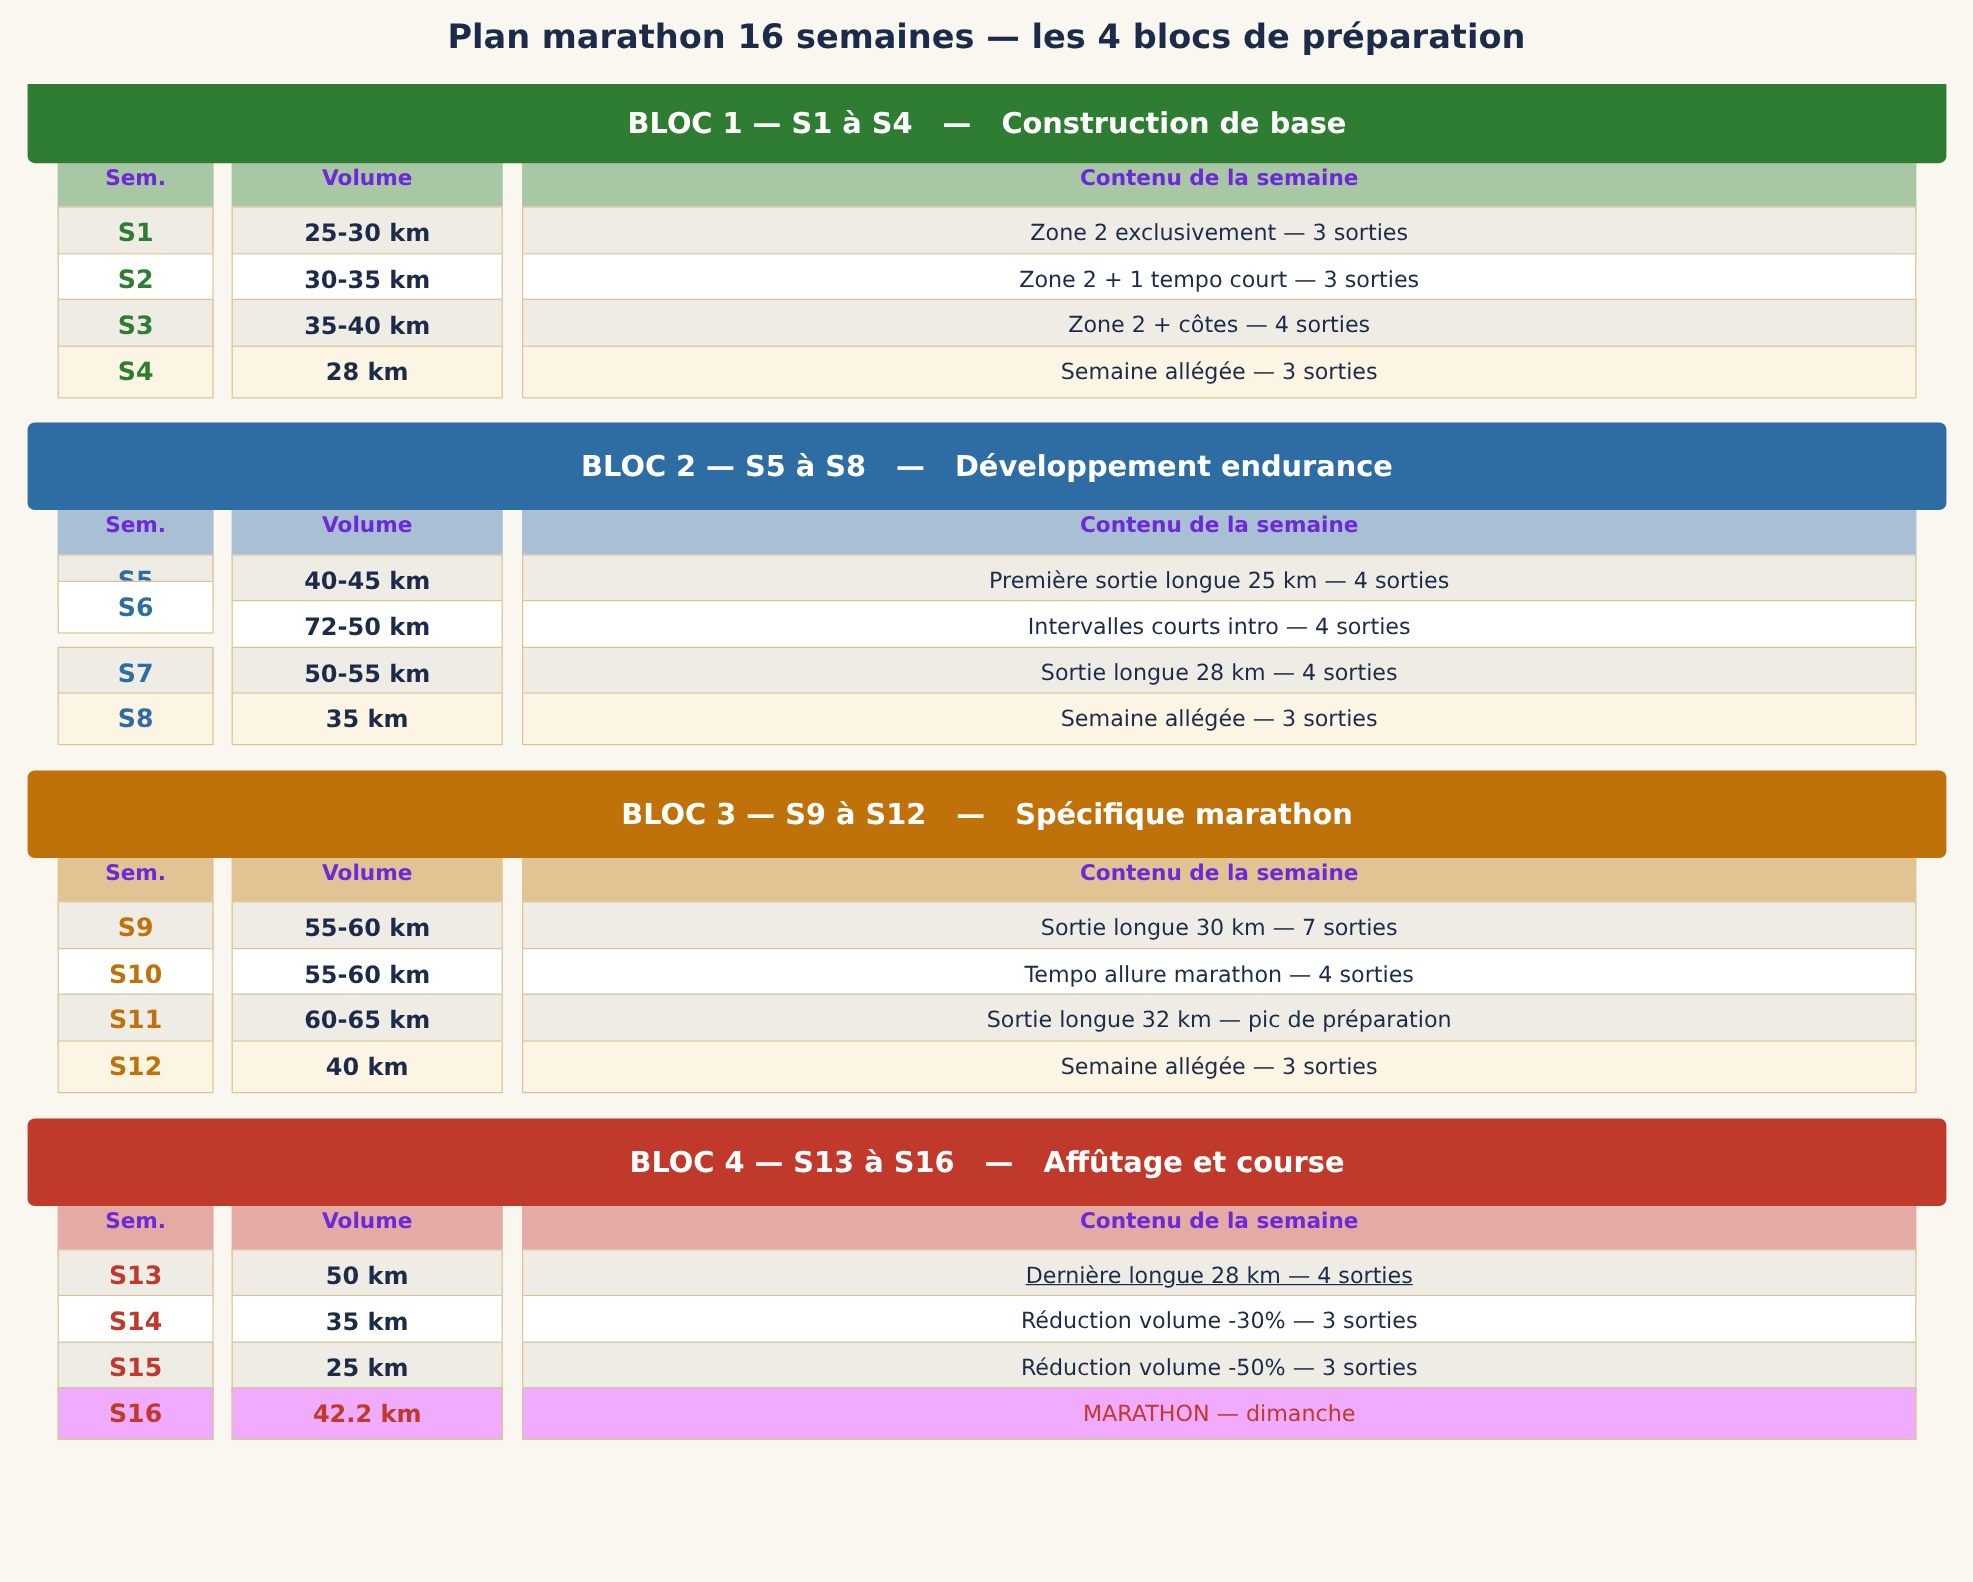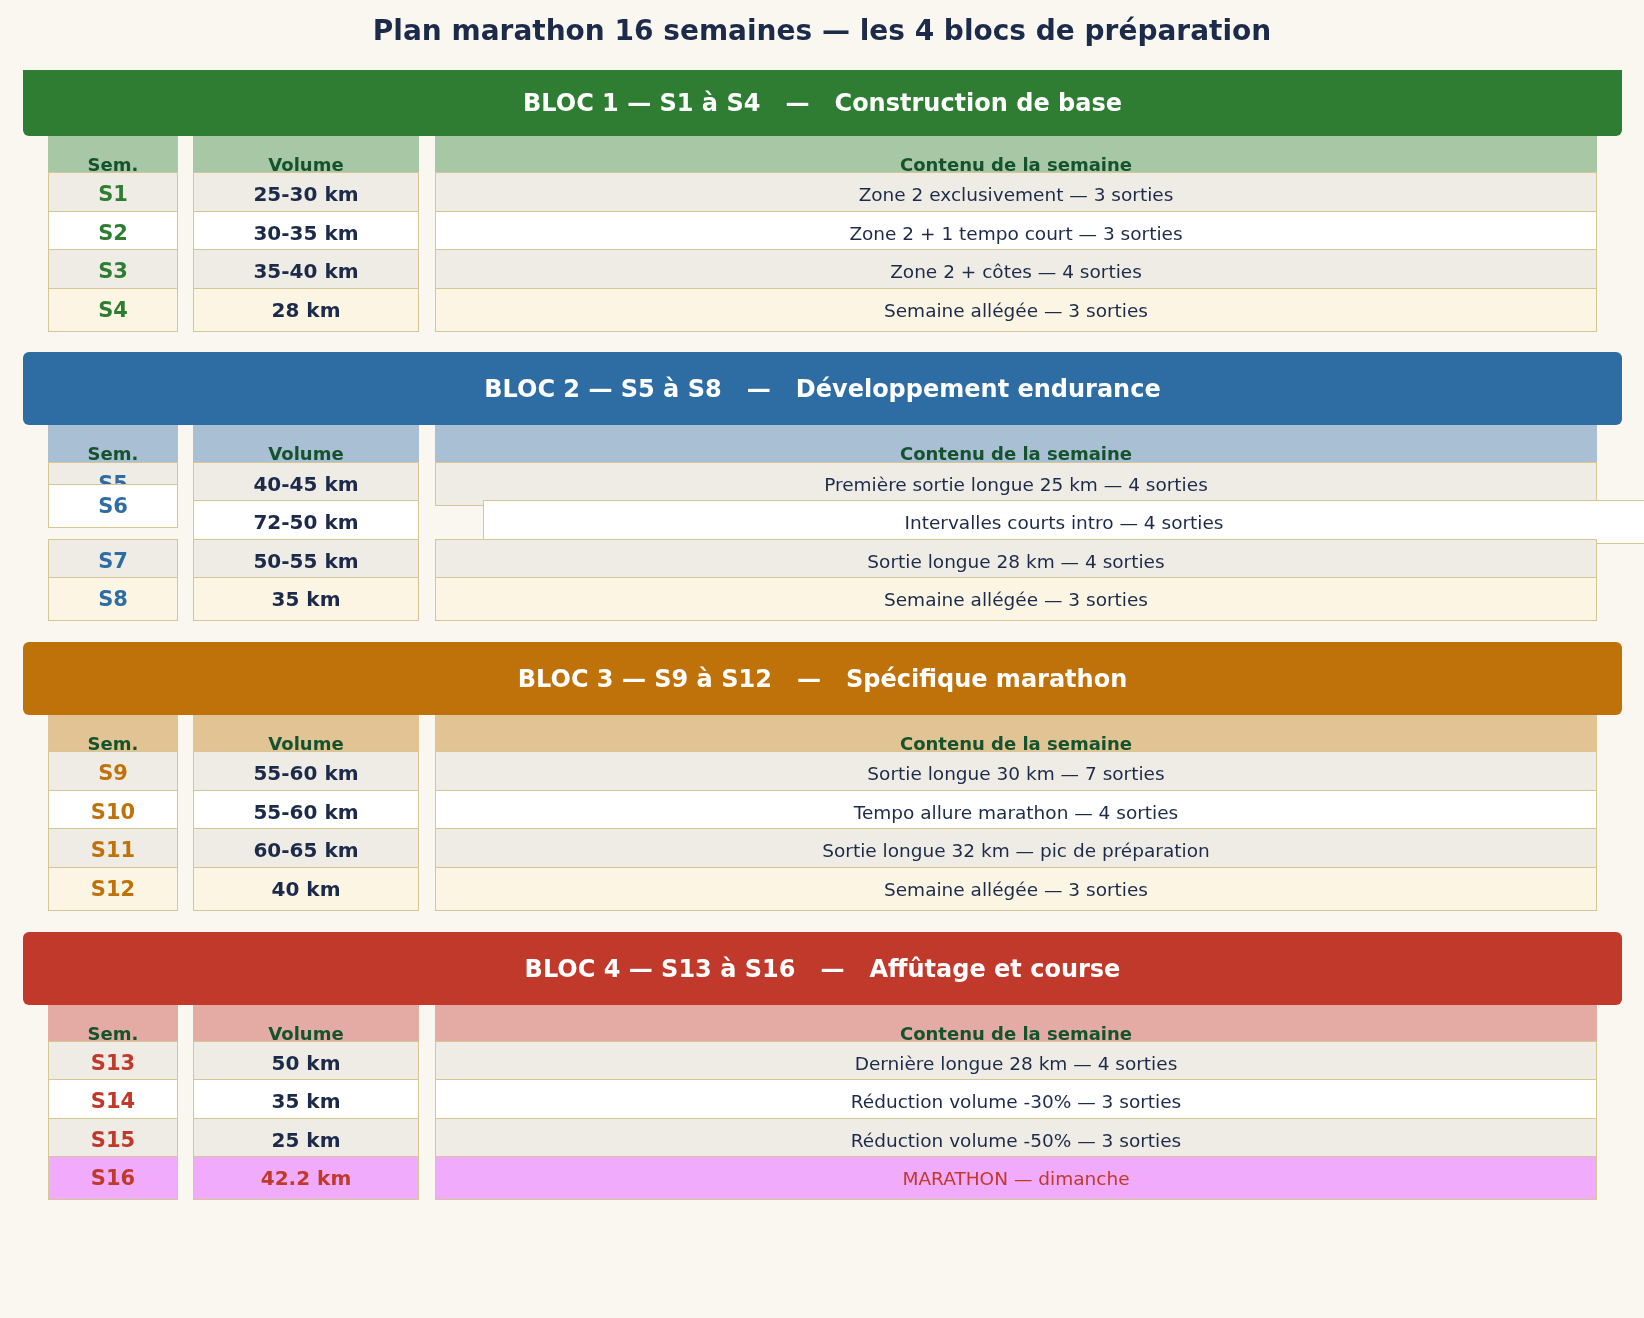--- a/index.html
+++ b/index.html
@@ -25,22 +25,22 @@
     white-space: pre;
     z-index: 2;
   }
   .banner.clipped { border-top-left-radius: 0; border-top-right-radius: 0; }
   .cell {
     position: absolute; box-sizing: border-box;
     display: flex; align-items: center; justify-content: center;
     white-space: pre;
   }
   .hdr {
-    height: 42px; color: #14532d; font-weight: bold; font-size: 18px;
-    align-items: flex-start; padding-top: 18px;
+    height: 42px; color: #6d28d9; font-weight: bold; font-size: 18px;
+    align-items: flex-start; padding-top: 2px;
   }
   .row-cell {
     height: 44px; border: 1.5px solid #d8c596;
     color: #1c2b4a;
   }
   .c1 { left: 48px; width: 130px; }
   .c2 { left: 193px; width: 226px; }
   .c3 { left: 435px; width: 1162px; }
   .wk { font-weight: bold; font-size: 21px; }
   .vol { font-weight: bold; font-size: 20px; }
@@ -83,21 +83,21 @@
   <div class="cell hdr c1" style="top:425px;background:#a8bfd4;">Sem.</div>
   <div class="cell hdr c2" style="top:425px;background:#a8bfd4;">Volume</div>
   <div class="cell hdr c3" style="top:425px;background:#a8bfd4;">Contenu de la semaine</div>
 
   <div class="cell row-cell c1 wk bg-odd" style="top:462px;color:#2e6da4;">S5</div>
   <div class="cell row-cell c2 vol bg-odd" style="top:462px;">40-45 km</div>
   <div class="cell row-cell c3 txt bg-odd" style="top:462px;">Première sortie longue 25 km — 4 sorties</div>
 
   <div class="cell row-cell c1 wk bg-even" style="top:484px;color:#2e6da4;">S6</div>
   <div class="cell row-cell c2 vol bg-even" style="top:500px;">72-50 km</div>
-  <div class="cell row-cell c3 txt bg-even" style="top:500px;margin-left:48px;">Intervalles courts intro — 4 sorties</div>
+  <div class="cell row-cell c3 txt bg-even" style="top:500px;">Intervalles courts intro — 4 sorties</div>
 
   <div class="cell row-cell c1 wk bg-odd" style="top:539px;color:#2e6da4;">S7</div>
   <div class="cell row-cell c2 vol bg-odd" style="top:539px;">50-55 km</div>
   <div class="cell row-cell c3 txt bg-odd" style="top:539px;">Sortie longue 28 km — 4 sorties</div>
 
   <div class="cell row-cell c1 wk bg-light" style="top:577px;color:#2e6da4;">S8</div>
   <div class="cell row-cell c2 vol bg-light" style="top:577px;">35 km</div>
   <div class="cell row-cell c3 txt bg-light" style="top:577px;">Semaine allégée — 3 sorties</div>
 </div>
 
@@ -125,21 +125,21 @@
 </div>
 
 <div class="bloc" style="top:0;">
   <div class="banner" style="top:932px;height:73px;background:#c0392b;">BLOC 4 — S13 à S16   —   Affûtage et course</div>
   <div class="cell hdr c1" style="top:1005px;background:#e3aba3;">Sem.</div>
   <div class="cell hdr c2" style="top:1005px;background:#e3aba3;">Volume</div>
   <div class="cell hdr c3" style="top:1005px;background:#e3aba3;">Contenu de la semaine</div>
 
   <div class="cell row-cell c1 wk bg-odd" style="top:1041px;color:#c0392b;">S13</div>
   <div class="cell row-cell c2 vol bg-odd" style="top:1041px;">50 km</div>
-  <div class="cell row-cell c3 txt bg-odd" style="top:1041px;">Dernière longue 28 km — 4 sorties</div>
+  <div class="cell row-cell c3 txt bg-odd" style="top:1041px;text-decoration:underline;">Dernière longue 28 km — 4 sorties</div>
 
   <div class="cell row-cell c1 wk bg-even" style="top:1079px;color:#c0392b;">S14</div>
   <div class="cell row-cell c2 vol bg-even" style="top:1079px;">35 km</div>
   <div class="cell row-cell c3 txt bg-even" style="top:1079px;">Réduction volume -30% — 3 sorties</div>
 
   <div class="cell row-cell c1 wk bg-odd" style="top:1118px;color:#c0392b;">S15</div>
   <div class="cell row-cell c2 vol bg-odd" style="top:1118px;">25 km</div>
   <div class="cell row-cell c3 txt bg-odd" style="top:1118px;">Réduction volume -50% — 3 sorties</div>
 
   <div class="cell row-cell c1 wk bg-race" style="top:1156px;color:#c0392b;">S16</div>

